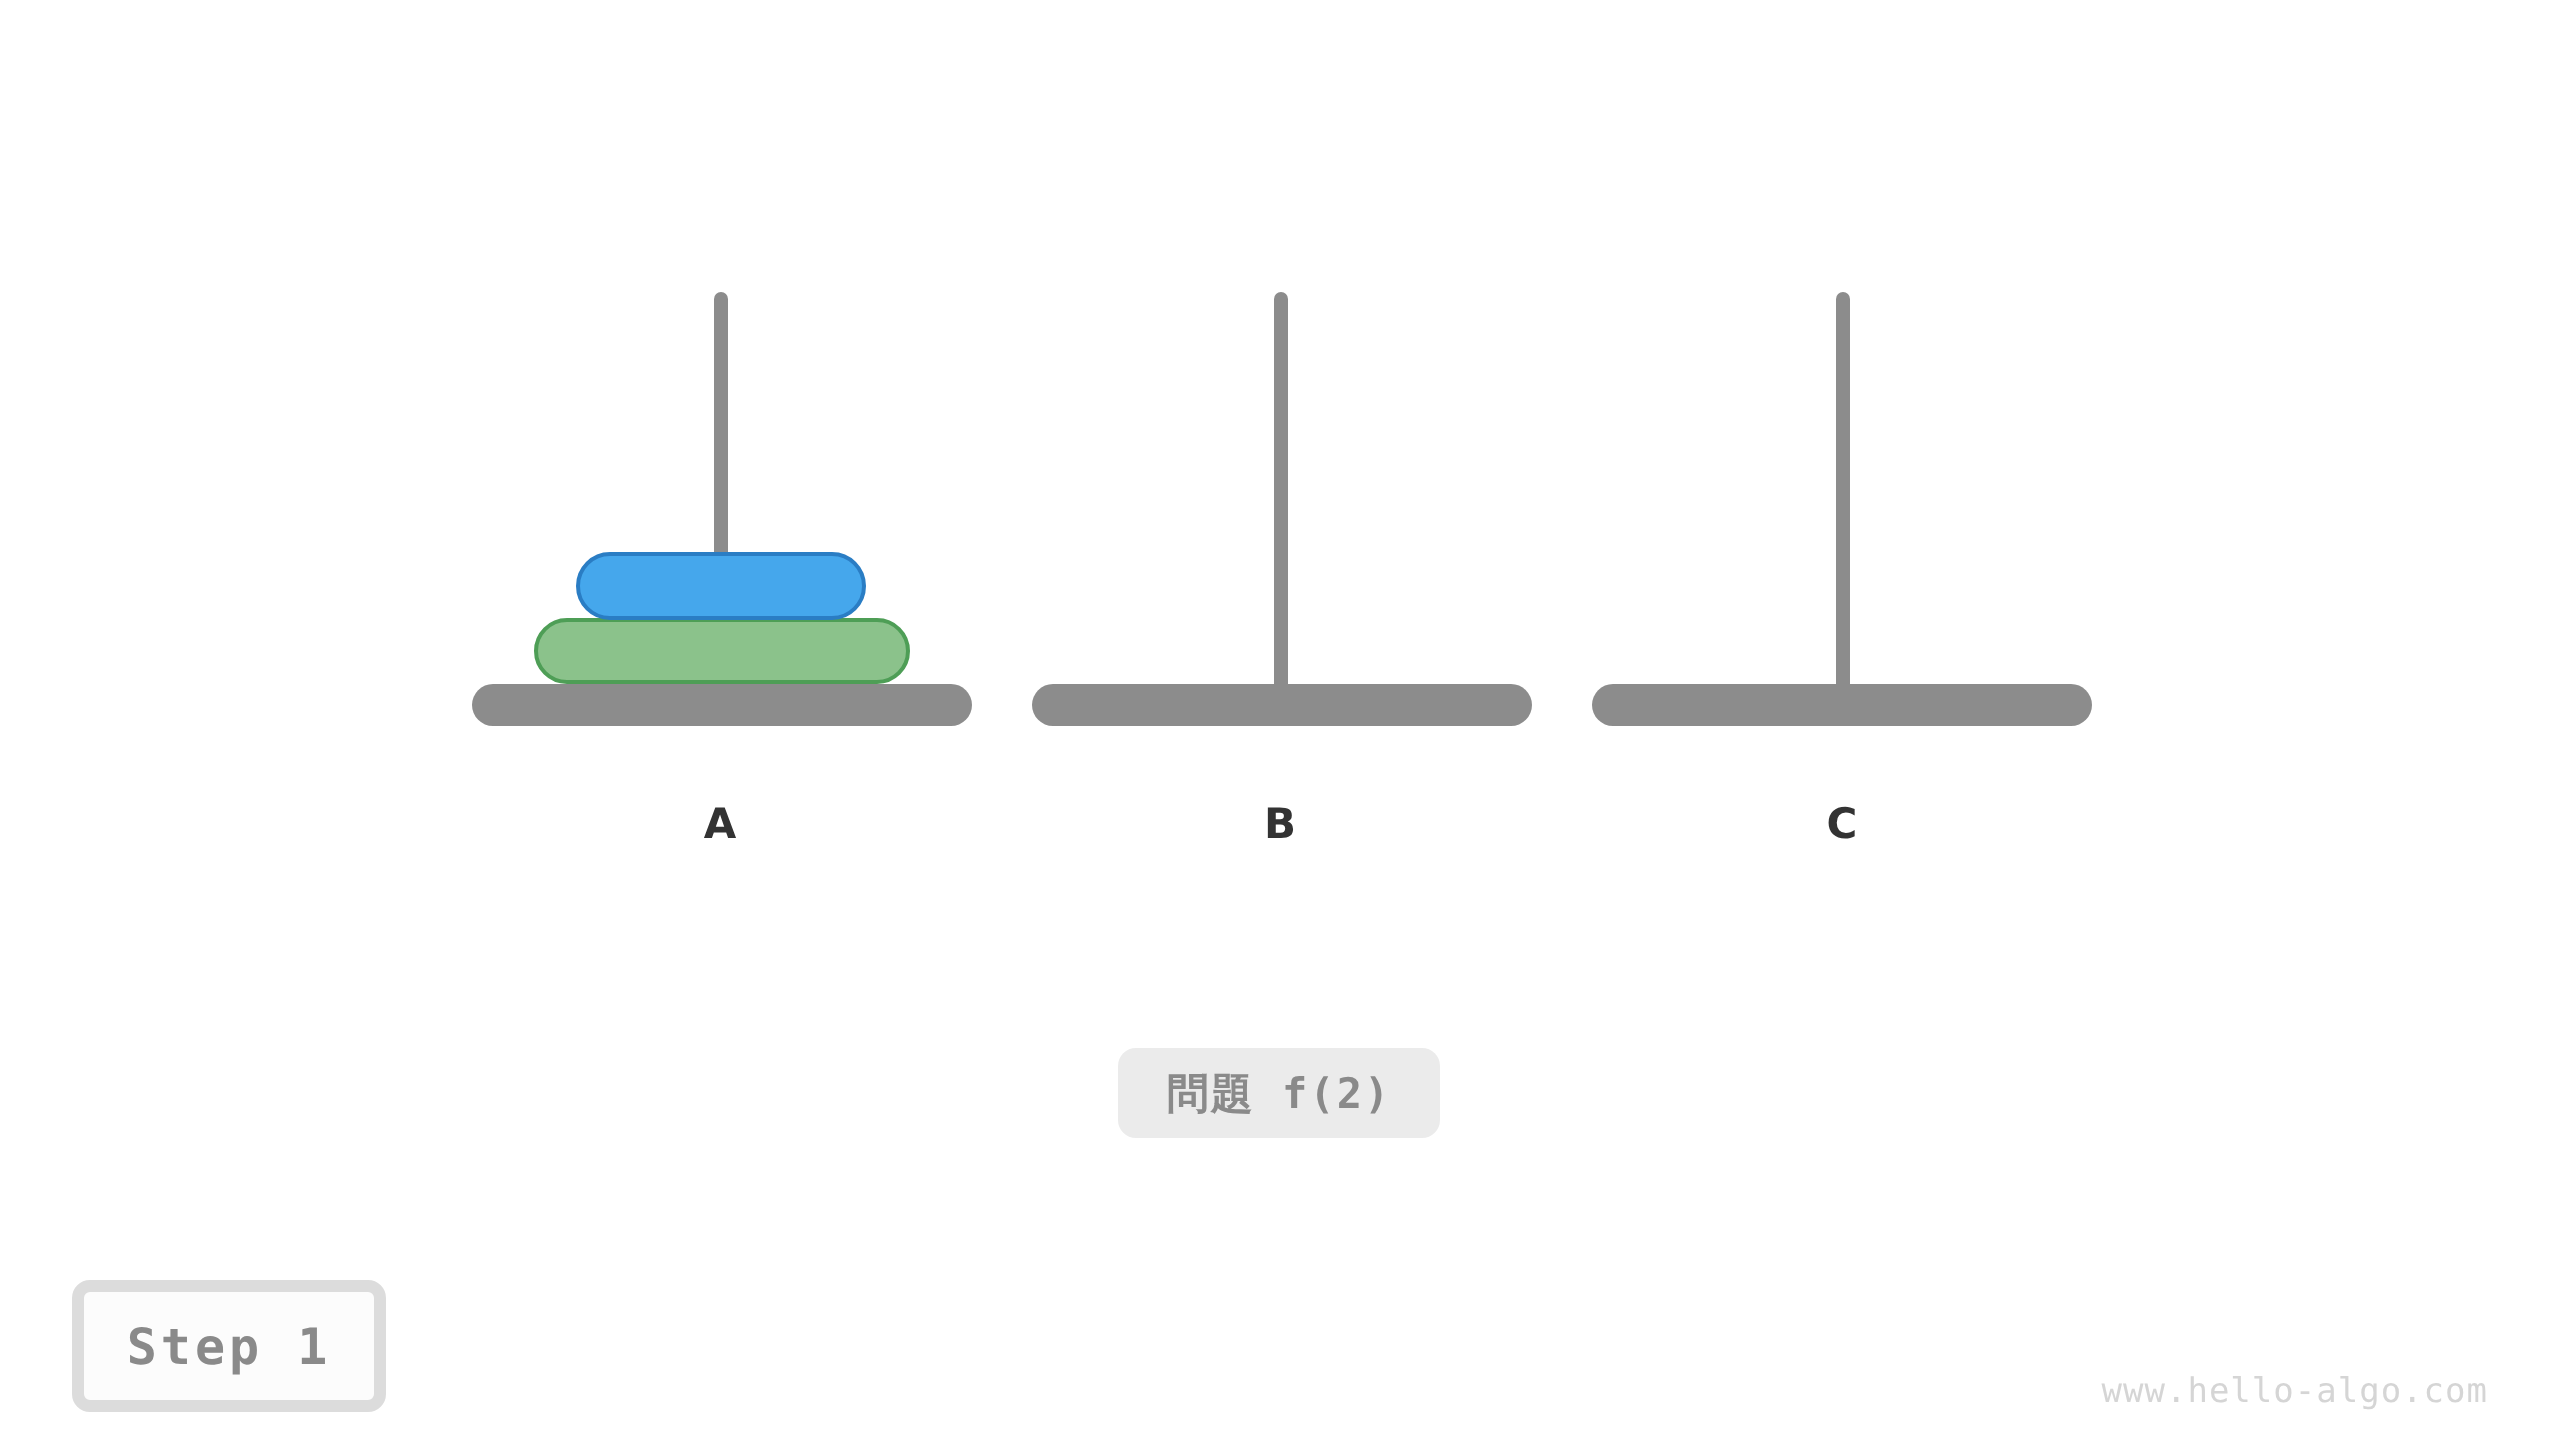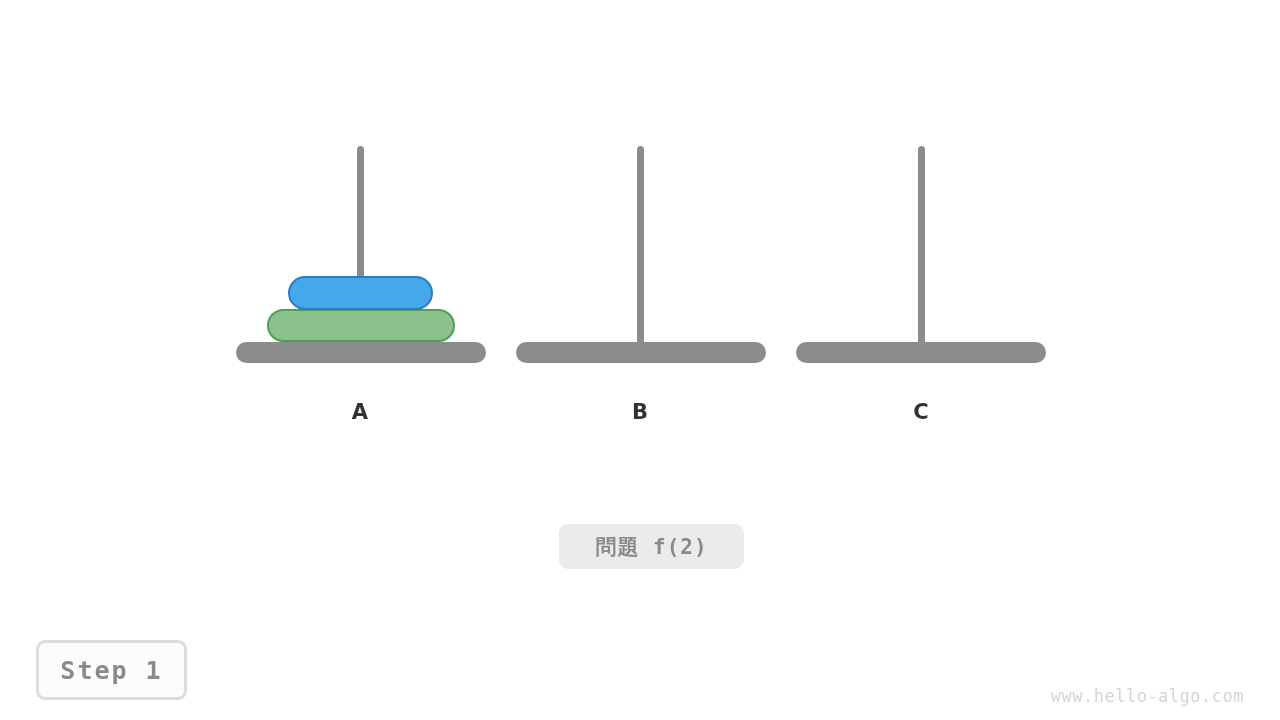--- a/index.html
+++ b/index.html
@@ -76,21 +76,21 @@
     white-space: nowrap;
   }
 
   
   .step-box {
     position: absolute;
     display: flex;
     align-items: center;
     justify-content: center;
     background: #fcfcfc;
-    border: 3px solid #404040;
+    border: 6px solid #404040;
     border-radius: 9px;
     font-family: "DejaVu Sans Mono", monospace;
     font-size: 25px;
     font-weight: bold;
     color: #8a8a8a;
     letter-spacing: 2px;
     white-space: nowrap;
   }
 
   
@@ -121,19 +121,19 @@
         <div class="base" style="left: 516px; top: 342px; width: 250px; height: 21px; background: rgb(140, 140, 140); border-radius: 10.5px; z-index: 20;"></div>
         <div class="tower-label" style="left: 600px; top: 402px; width: 80px; color: rgb(51, 51, 51);">B</div>
       </div>
       <div class="tower">
         <div class="peg" style="left: 917.5px; top: 146px; height: 200px; width: 7px; background: rgb(140, 140, 140);"></div>
         <div class="base" style="left: 796px; top: 342px; width: 250px; height: 21px; background: rgb(140, 140, 140); border-radius: 10.5px; z-index: 20;"></div>
         <div class="tower-label" style="left: 881px; top: 402px; width: 80px; color: rgb(51, 51, 51);">C</div>
       </div>
     </div>
 
-  <div class="problem-badge" style="left: 559px; top: 524px; width: 185px; height: 45px; background: rgb(235, 235, 235); color: rgb(138, 138, 138);">問題 f(2)</div>
+  <div class="problem-badge" style="left: 559px; top: 524px; width: 161px; height: 45px; background: rgb(235, 235, 235); color: rgb(138, 138, 138);">問題 f(2)</div>
 
   <div class="step-box" style="left: 36px; top: 640px; width: 145px; height: 54px; background: rgb(252, 252, 252); border-color: rgb(220, 220, 220); color: rgb(138, 138, 138);">Step 1</div>
 
   <div class="watermark" style="right: 36px; bottom: 14px; color: rgb(213, 213, 213);">www.hello-algo.com</div>
 
 </div>
 
 </body></html>

